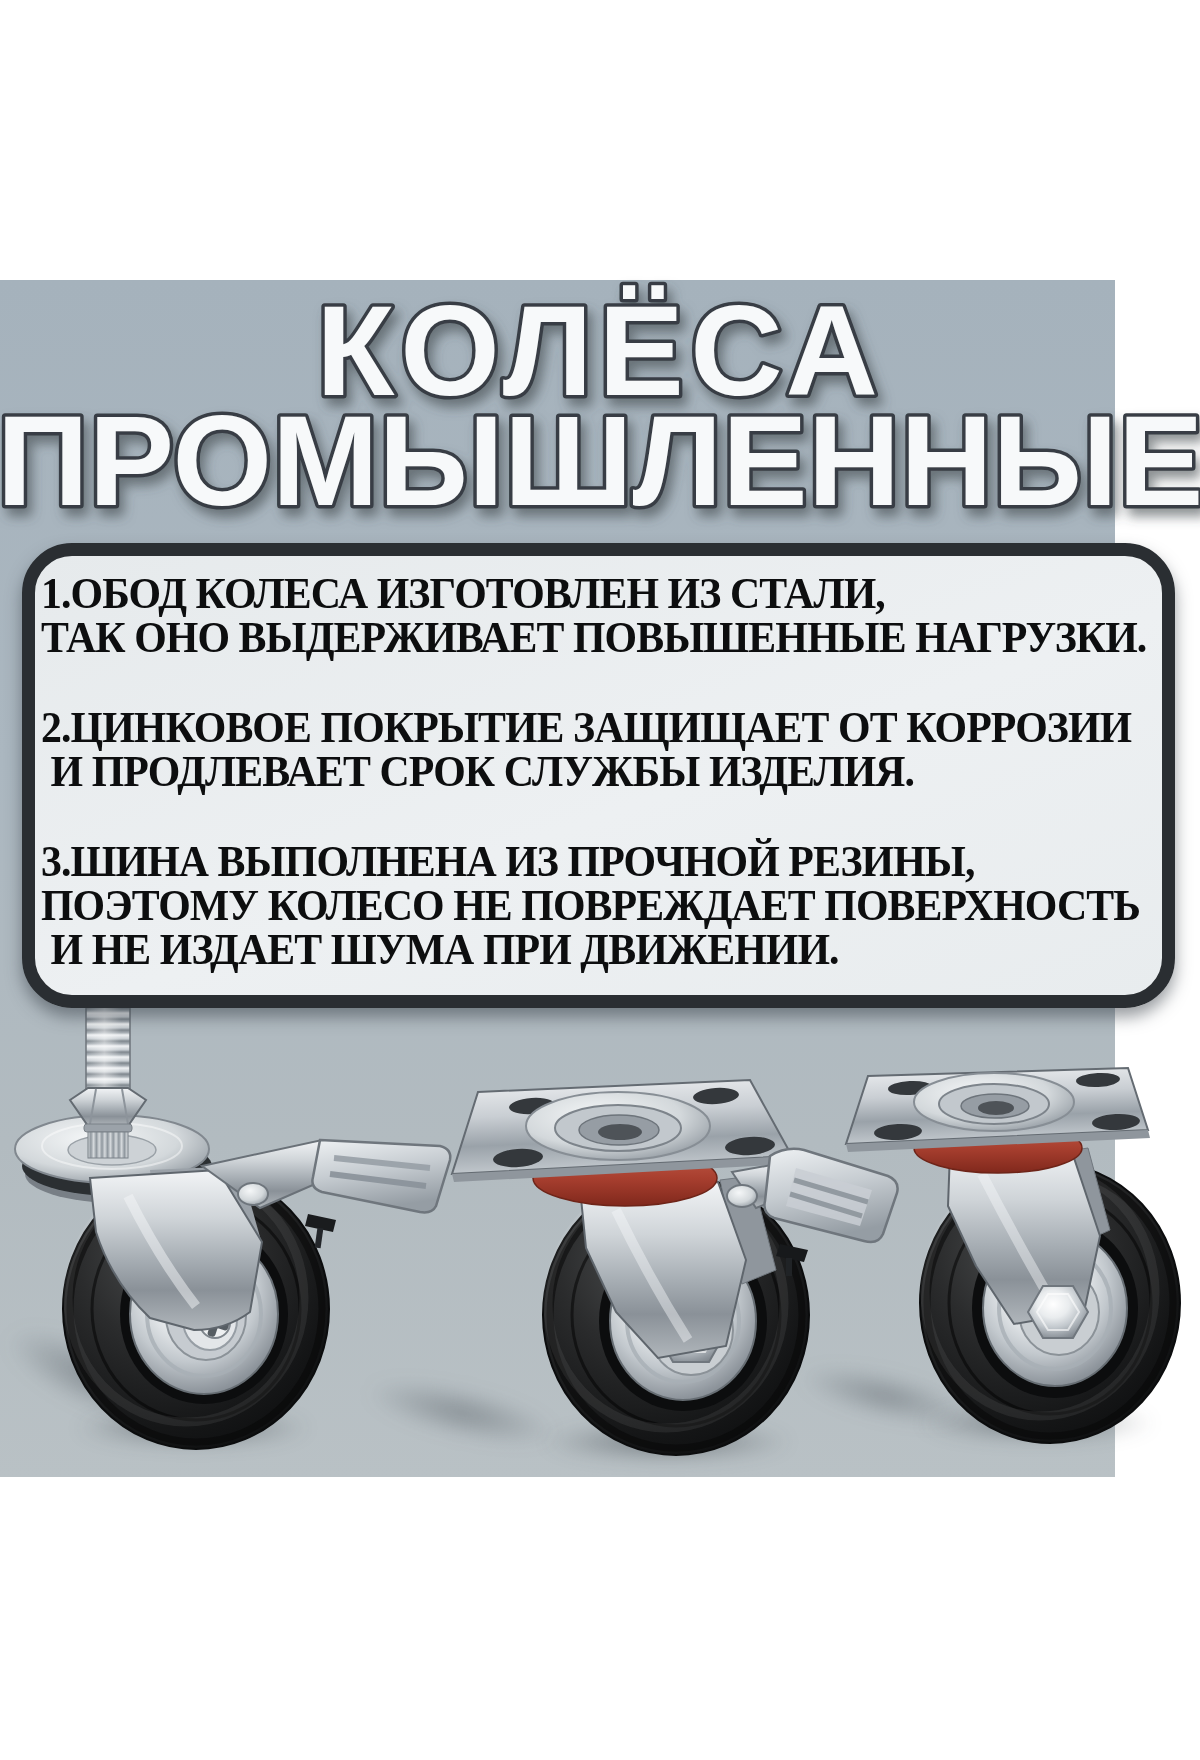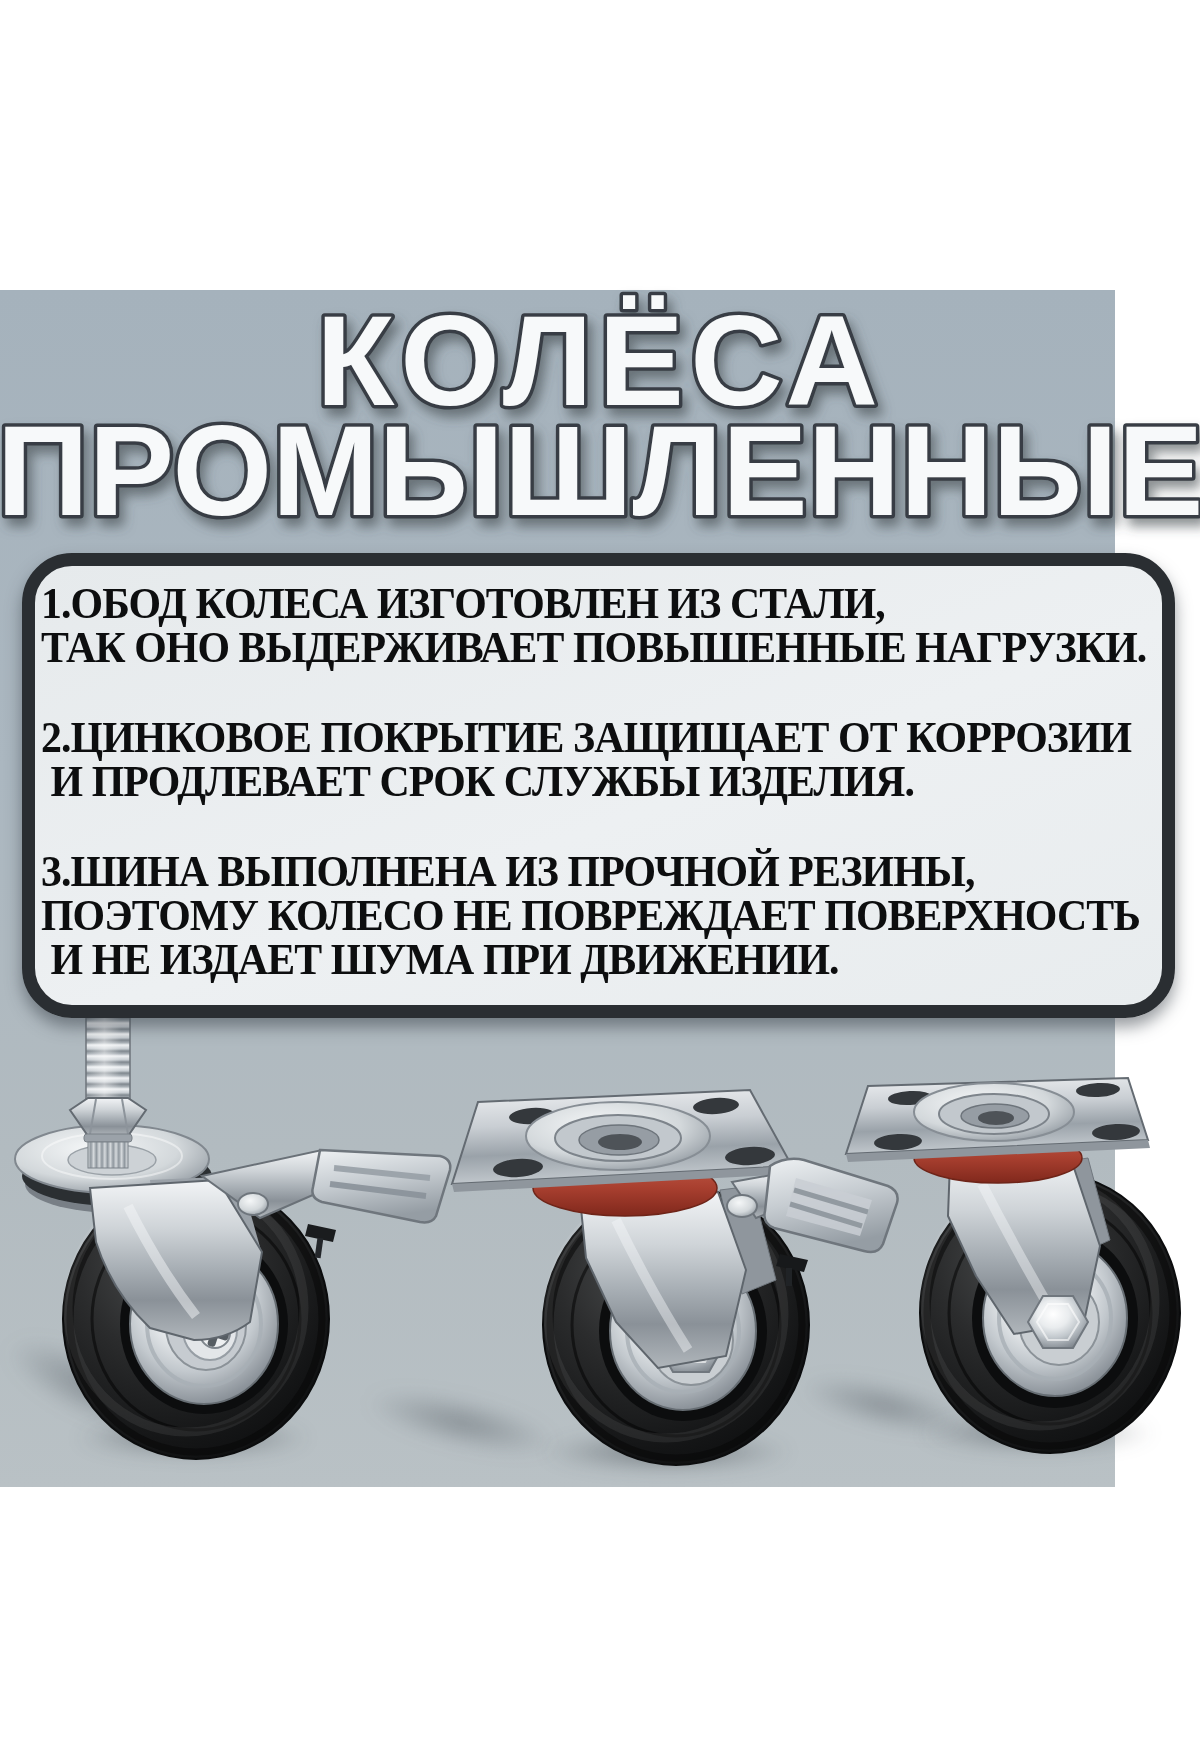--- a/index.html
+++ b/index.html
@@ -1,19 +1,19 @@
 <!DOCTYPE html>
 <html><head>
 <meta charset="utf-8">
 <style>
   html,body{margin:0;padding:0;background:#ffffff;}
   .canvas{position:relative;width:1200px;height:1760px;background:#ffffff;overflow:hidden;
           font-family:"Liberation Serif",serif;}
   .stage{position:absolute;left:0;top:280px;width:1115px;height:1197px;
-         background:linear-gradient(180deg,#a5b2bc 0%,#abb7c0 40%,#b2bbc0 72%,#b9c1c5 100%);margin-top:10px;}
+         background:linear-gradient(180deg,#a5b2bc 0%,#abb7c0 40%,#b2bbc0 72%,#b9c1c5 100%);}
   .title-svg{position:absolute;left:0;top:0;width:1200px;height:280px;overflow:visible;z-index:4;}
   .title-text{font-family:"Liberation Sans",sans-serif;font-weight:bold;font-size:128px;
               fill:#f7f9fa;stroke:#383e44;stroke-width:7px;paint-order:stroke;
               stroke-linejoin:round;text-anchor:middle;}
   .info-box{position:absolute;left:22px;top:263px;width:1153px;height:465px;box-sizing:border-box;
             border:13px solid #2a2e32;border-radius:50px;
             background:linear-gradient(160deg,#e6eaec 0%,#edf0f2 55%,#e8ecee 100%);
             box-shadow:0 9px 16px rgba(52,60,68,.5);
             padding:15px 0 0 6px;overflow:hidden;z-index:3;}
   .feature{font-size:45px;line-height:44px;font-weight:bold;color:#0d0e0f;

